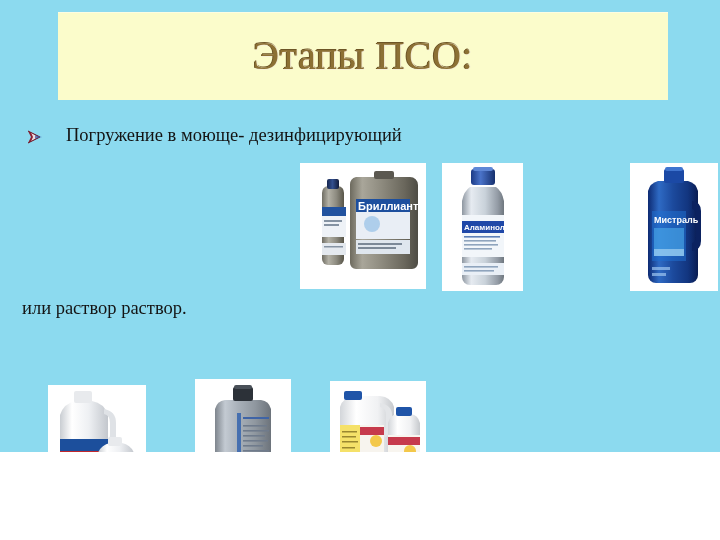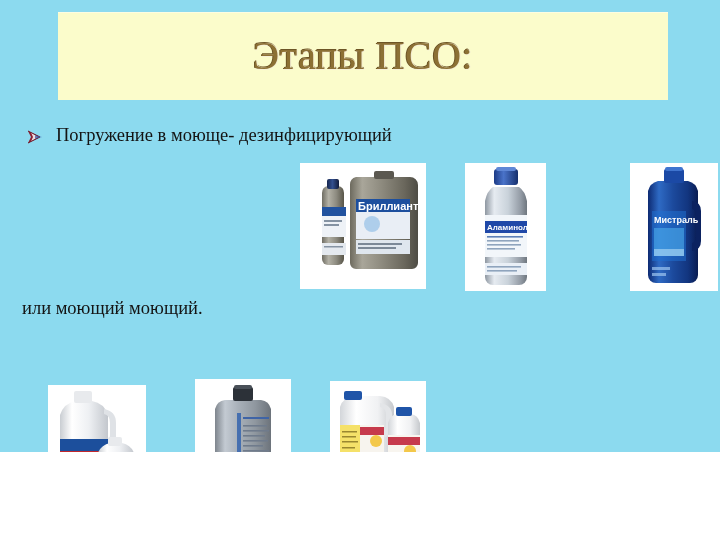--- a/index.html
+++ b/index.html
@@ -57,21 +57,21 @@
     position: absolute;
     font-family: "Liberation Serif", "DejaVu Serif", serif;
     color: #141414;
     white-space: nowrap;
   }
   #bullet-row {
     left: 26px;
     top: 124px;
     display: flex;
     align-items: flex-start;
-    gap: 12px;
+    gap: 22px;
   }
   #bullet-marker {
     width: 18px;
     height: 22px;
     flex: 0 0 auto;
     position: relative;
     top: 3px;
   }
   #bullet-marker svg { display: block; }
   #bullet-label {
@@ -87,21 +87,21 @@
 
   
   .photo {
     position: absolute;
     background: #c2410c;
     overflow: hidden;
   }
   .photo svg { display: block; width: 100%; height: 100%; }
 
   #photo-brilliant  { left: 300px; top: 163px; width: 126px; height: 126px; }
-  #photo-alaminol   { left: 465px; top: 163px; width:  81px; height: 128px; }
+  #photo-alaminol   { left: 442px; top: 163px; width:  81px; height: 128px; }
   #photo-mistral    { left: 583px; top: 163px; width:  88px; height: 128px; margin-left: 47px; }
   #photo-samarovka  { left:  48px; top: 385px; width:  98px; height: 121px; }
   #photo-grey-flask { left: 195px; top: 379px; width:  96px; height: 127px; }
   #photo-yellow-duo { left: 330px; top: 381px; width:  96px; height: 125px; }
 </style>
 </head>
 <body>
 
 <div id="slide">
 
@@ -114,21 +114,21 @@
       <svg viewBox="0 0 18 22" width="18" height="22" aria-hidden="true">
         <path d="M2 4 L14 10 L2 16 L5 10 Z" fill="#8c1f33"></path>
         <path d="M5 5.5 L12.2 10 L5 14.5 L7 10 Z" fill="#ffffff" opacity="0.85"></path>
         <path d="M2 4 L14 10 L2 16" fill="none" stroke="#6d1526" stroke-width="1"></path>
         <path d="M9 8.2 L16 10 L9 11.8" fill="#3c5aa6" opacity="0.75"></path>
       </svg>
     </span>
     <span id="bullet-label">Погружение в моюще- дезинфицирующий</span>
   </div>
 
-  <div id="second-line" class="body-line">или моющий моющий.</div>
+  <div id="second-line" class="body-line">или раствор раствор.</div>
 
   <div class="photo" id="photo-brilliant">
     <svg viewBox="0 0 126 126" preserveAspectRatio="none">
       <defs>
         <linearGradient id="canG" x1="0" y1="0" x2="1" y2="0">
           <stop offset="0%" stop-color="#6d6a5e"></stop>
           <stop offset="18%" stop-color="#a9a69a"></stop>
           <stop offset="45%" stop-color="#8f8c80"></stop>
           <stop offset="80%" stop-color="#6a675c"></stop>
           <stop offset="100%" stop-color="#4e4c44"></stop>

